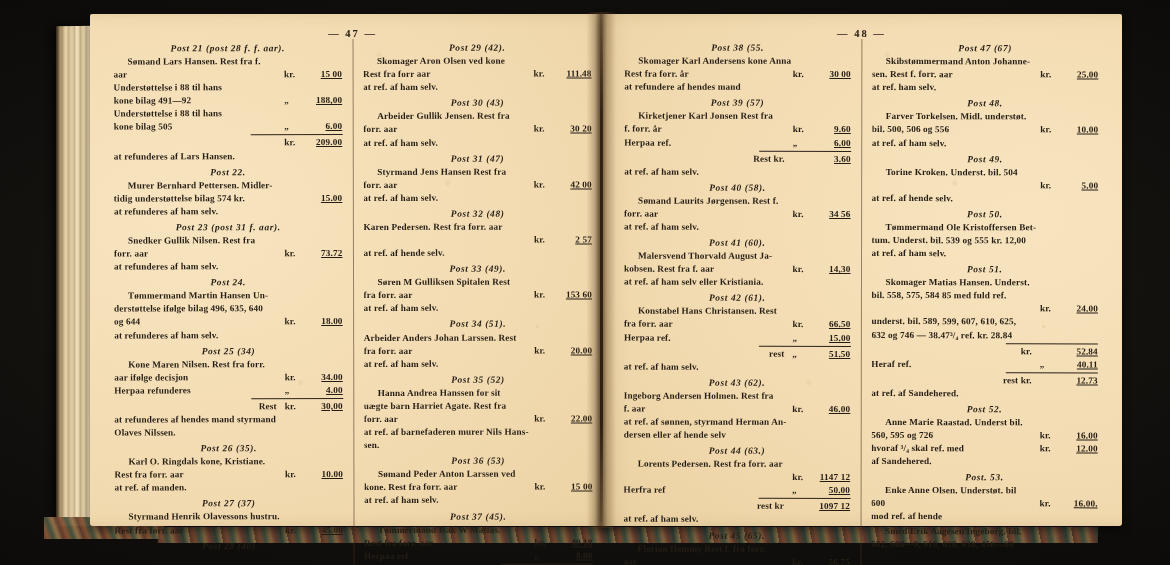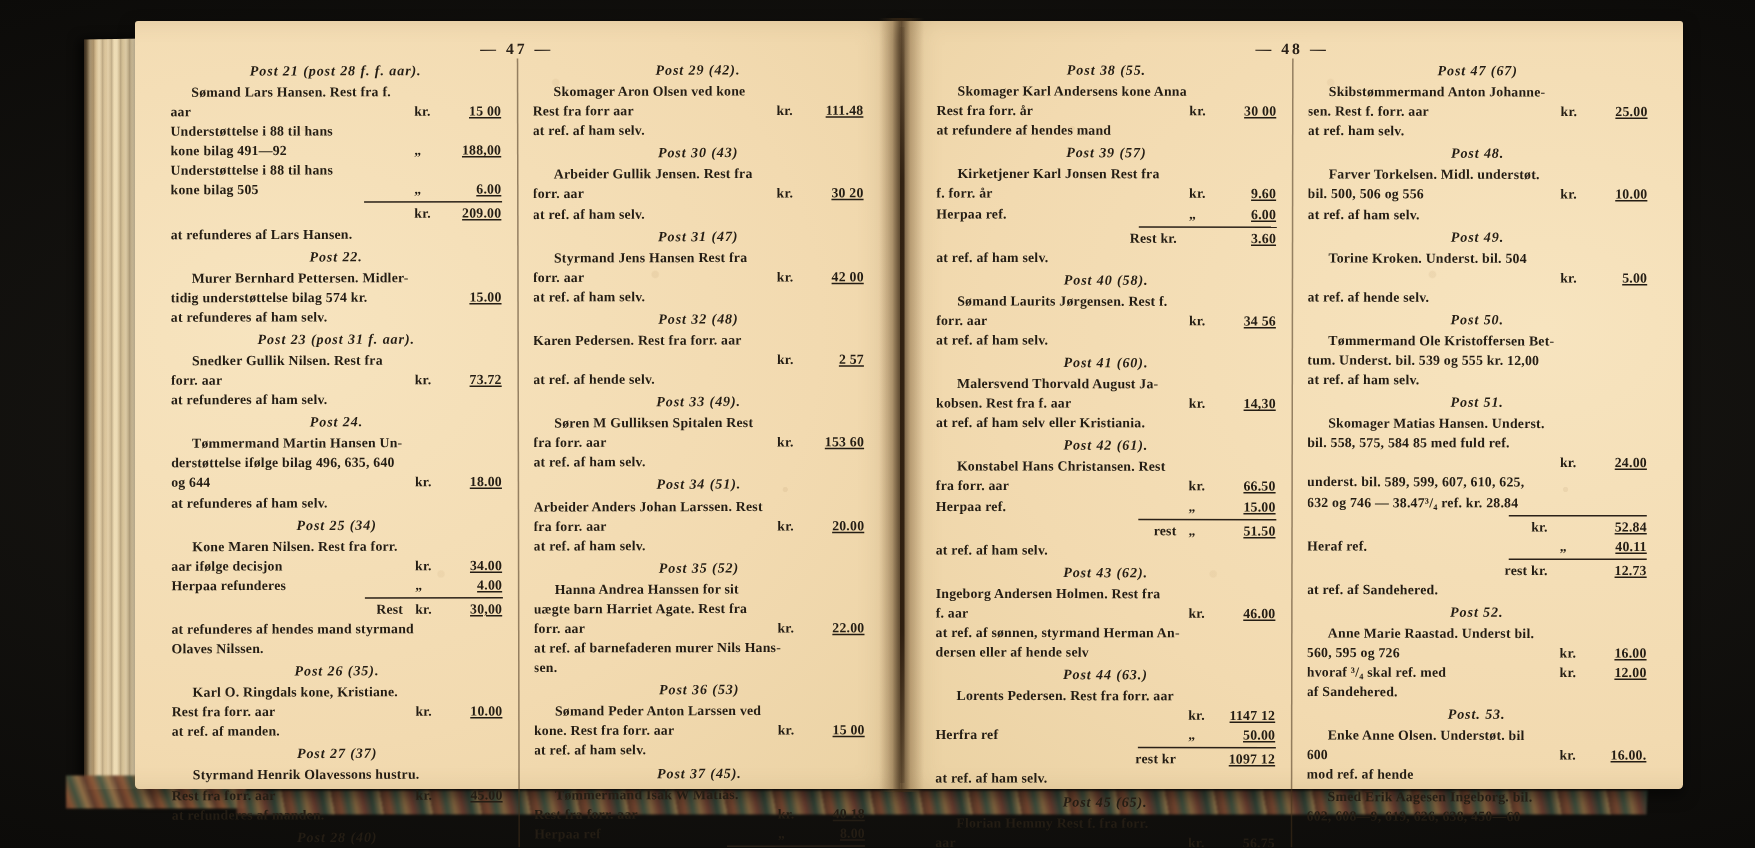--- a/index.html
+++ b/index.html
@@ -82,20 +82,21 @@
     background: #f3dcb4;
   }
   .leaf.left {
     left: 52px;
     width: 510px;
     background:
       radial-gradient(ellipse 130% 100% at 18% 40%, #f7e4bf 0%, #f2dab0 55%, #e8cf9f 100%);
     box-shadow: inset -14px 0 22px -10px rgba(120,88,46,0.45),
                 0 4px 10px rgba(0,0,0,0.5);
     border-radius: 2px 0 0 3px;
+    padding-left: 16px;
   }
   .leaf.right {
     left: 562px;
     width: 522px;
     background:
       radial-gradient(ellipse 130% 100% at 82% 40%, #f7e4bf 0%, #f2dab0 55%, #e7ce9d 100%);
     box-shadow: inset 14px 0 22px -10px rgba(120,88,46,0.45),
                 0 4px 10px rgba(0,0,0,0.5);
     border-radius: 0 2px 3px 0;
   }
@@ -377,23 +378,20 @@
                   <div class="ln">
                     <span class="t ind">Styrmand Henrik Olavessons hustru.</span>
                   </div>
                   <div class="ln">
                     <span class="t">Rest fra forr. aar</span>
                     <span class="amt">
                       <span class="u">kr.</span>
                       <span class="v">45.00</span>
                     </span>
                   </div>
-                  <div class="ln">
-                    <span class="t">at refunderes af manden.</span>
-                  </div>
                 </div>
                 <div class="entry">
                   <div class="post-head">Post 28 (40)</div>
                 </div>
               </div>
               <div class="col">
                 <div class="entry">
                   <div class="post-head">Post 29 (42).</div>
                   <div class="ln">
                     <span class="t ind">Skomager Aron Olsen  ved  kone</span>

